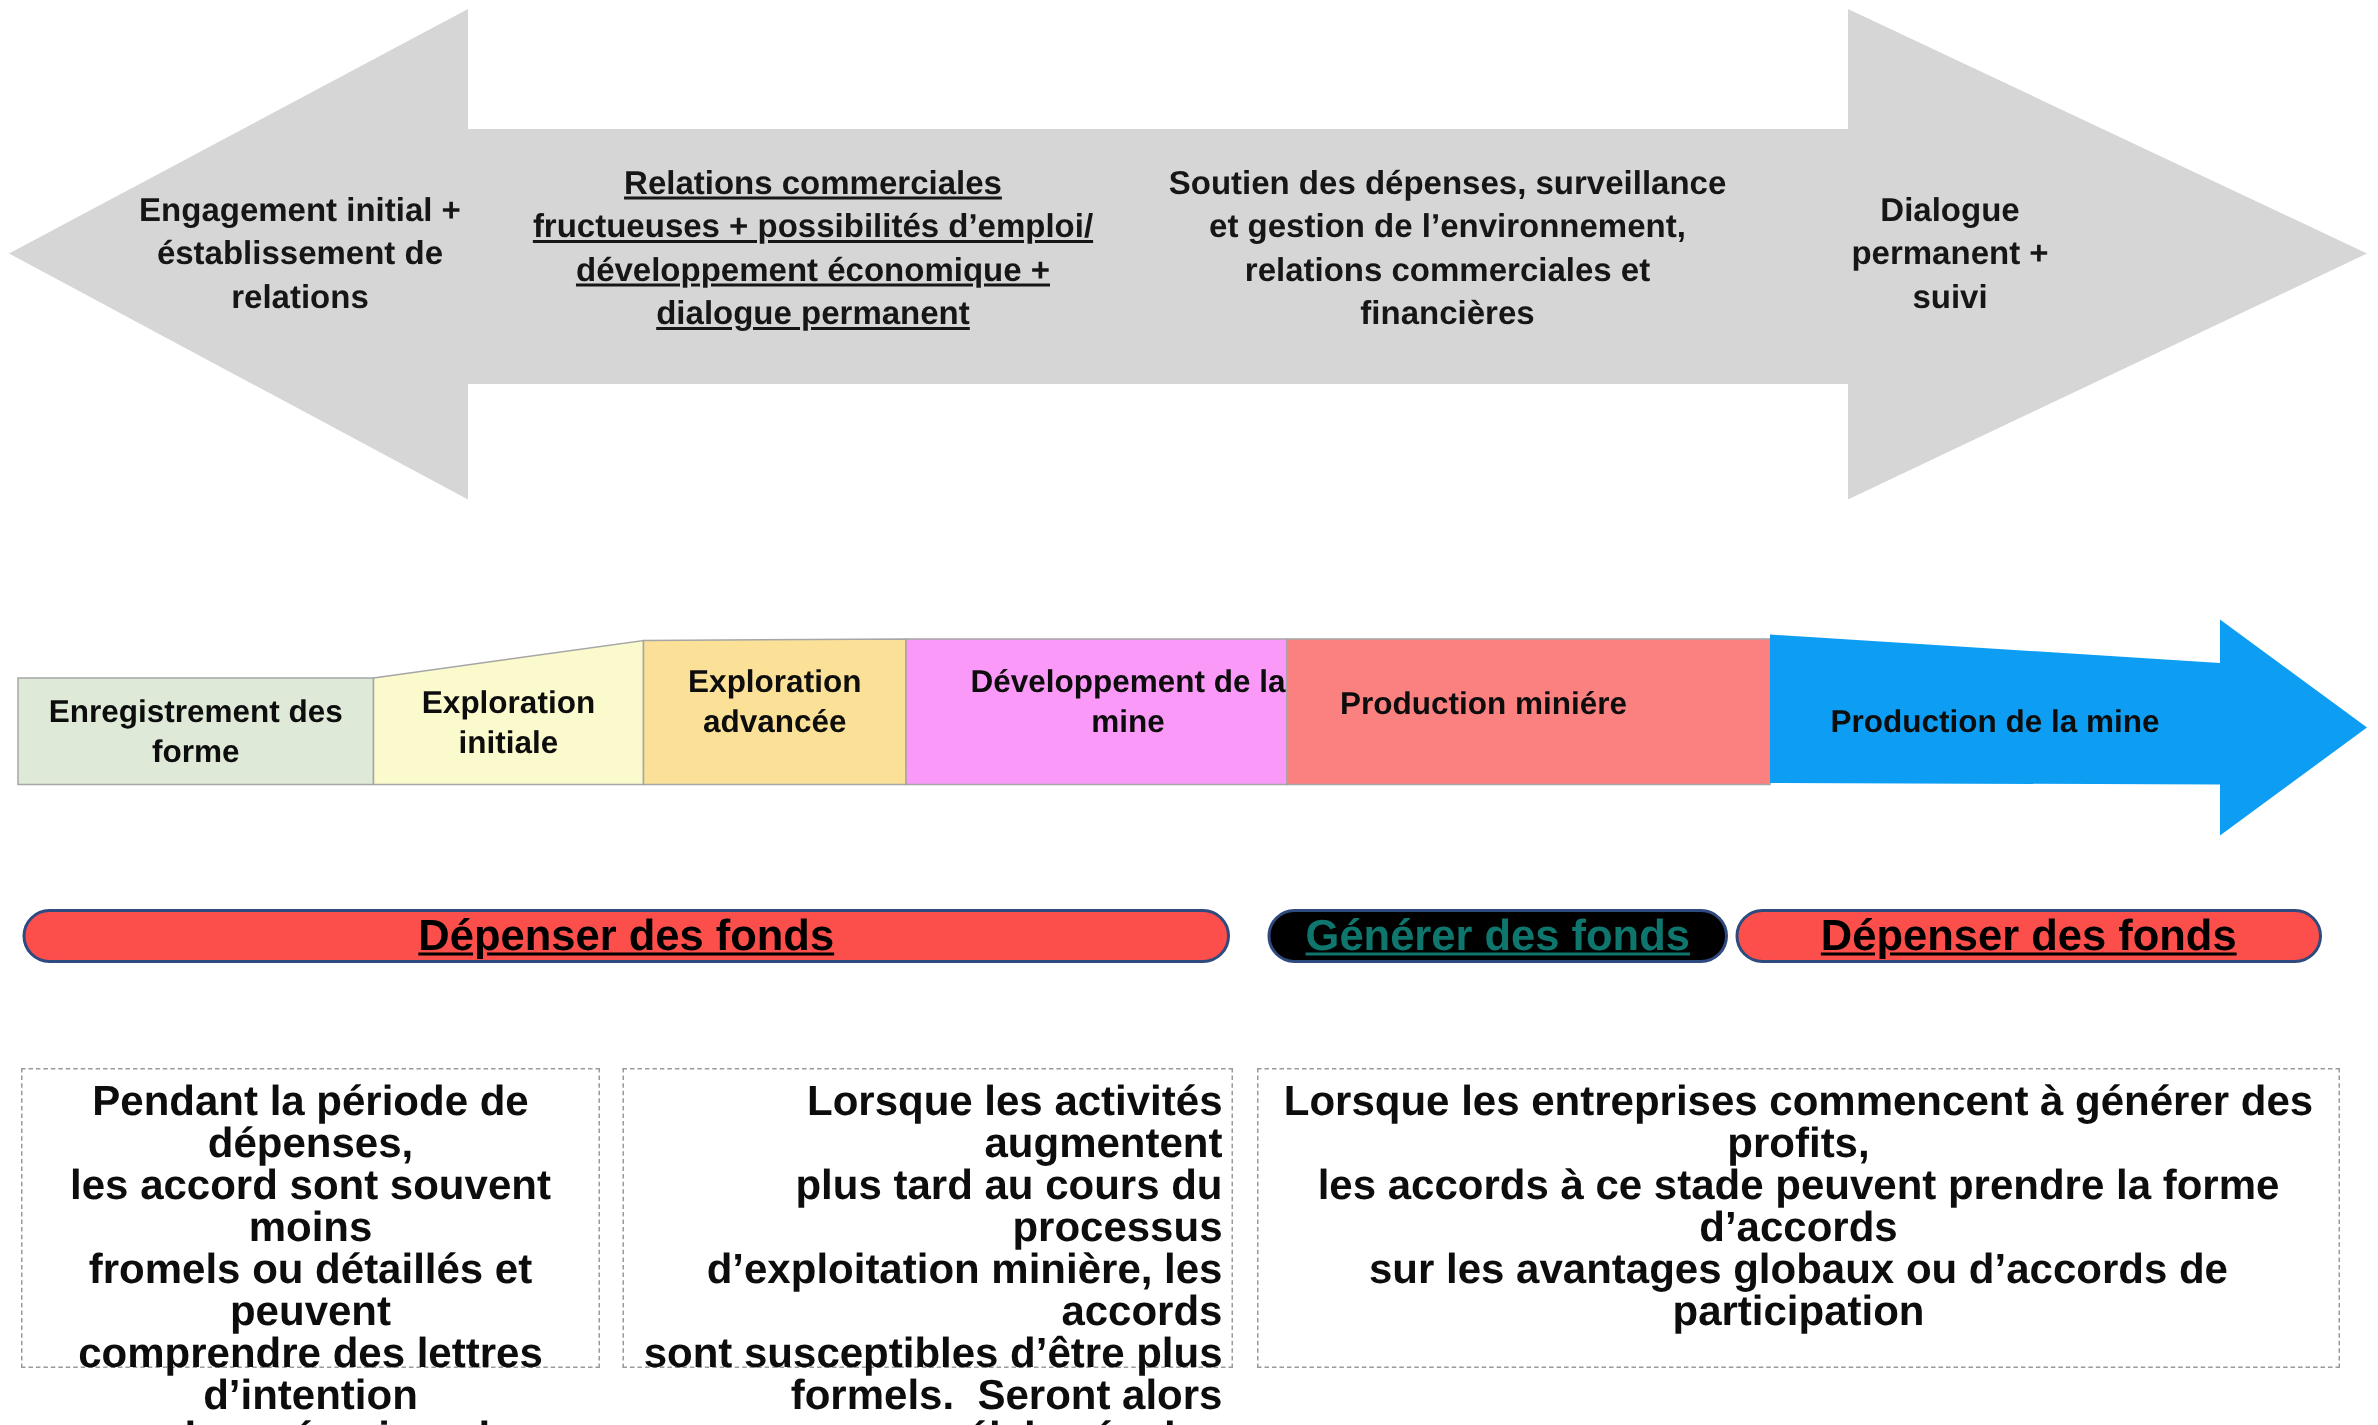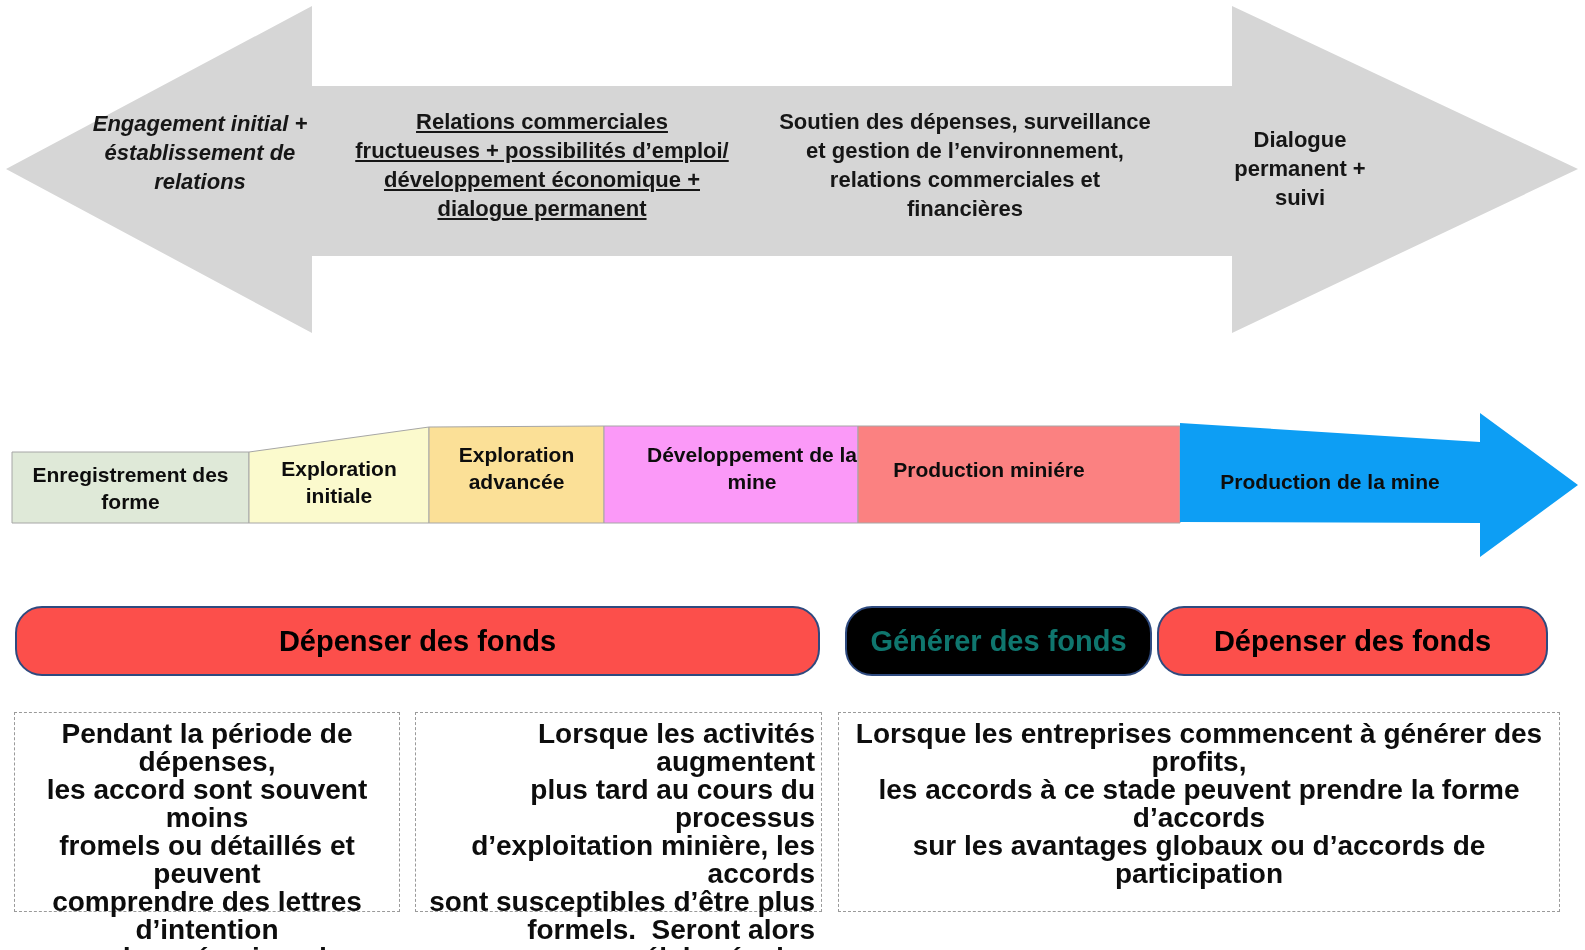--- a/index.html
+++ b/index.html
@@ -16,21 +16,21 @@
 
   
   #top-arrow-svg { left: 0; top: 0; }
   .phase-label {
     display: flex; align-items: center; justify-content: center;
     text-align: center;
     font-weight: bold; font-size: 22px; line-height: 29px;
     color: #161616;
     white-space: pre-line;
   }
-  #phase-1 { left: 58px;  top: 100px; width: 284px; height: 104px; font-style: italic; }
+  #phase-1 { left: 58px;  top: 116px; width: 284px; height: 104px; }
   #phase-2 { left: 330px; top: 103px; width: 424px; height: 124px; text-decoration: underline; }
   #phase-3 { left: 753px; top: 103px; width: 424px; height: 124px; }
   #phase-4 { left: 1163px;top: 116px; width: 274px; height: 104px; }
 
   
   #stage-svg { left: 0; top: 390px; }
   .stage-label {
     display: flex; align-items: center; justify-content: center;
     text-align: center;
     font-weight: bold; font-size: 21px; line-height: 27px;
@@ -41,26 +41,27 @@
   #stage-label-2 { left: 249px;  top: 446px; width: 180px; height: 72px; }
   #stage-label-3 { left: 429px;  top: 432px; width: 175px; height: 72px; }
   #stage-label-4 { left: 604px;  top: 432px; width: 296px; height: 72px; }
   #stage-label-5 { left: 858px;  top: 436px; width: 262px; height: 66px; }
   #stage-label-6 { left: 1180px; top: 450px; width: 300px; height: 62px; }
 
   
   .pill {
     display: flex; align-items: center; justify-content: center;
     box-sizing: border-box;
-    height: 70px; top: 606px;
+    height: 36px; top: 606px;
     border-radius: 27px;
     border: 2px solid #2e4a7f;
     font-weight: bold; font-size: 29px;
     color: #000000;
     background: #fc4f4b;
+    text-decoration: underline;
   }
   #pill-spend-1 { left: 15px;   width: 805px; }
   #pill-generate { left: 845px; width: 307px; background: #000000; color: #0f766e; }
   #pill-spend-2 { left: 1157px; width: 391px; }
 
   
   .note-box {
     box-sizing: border-box;
     top: 712px; height: 200px;
     border: 1px dashed #9a9a9a;

